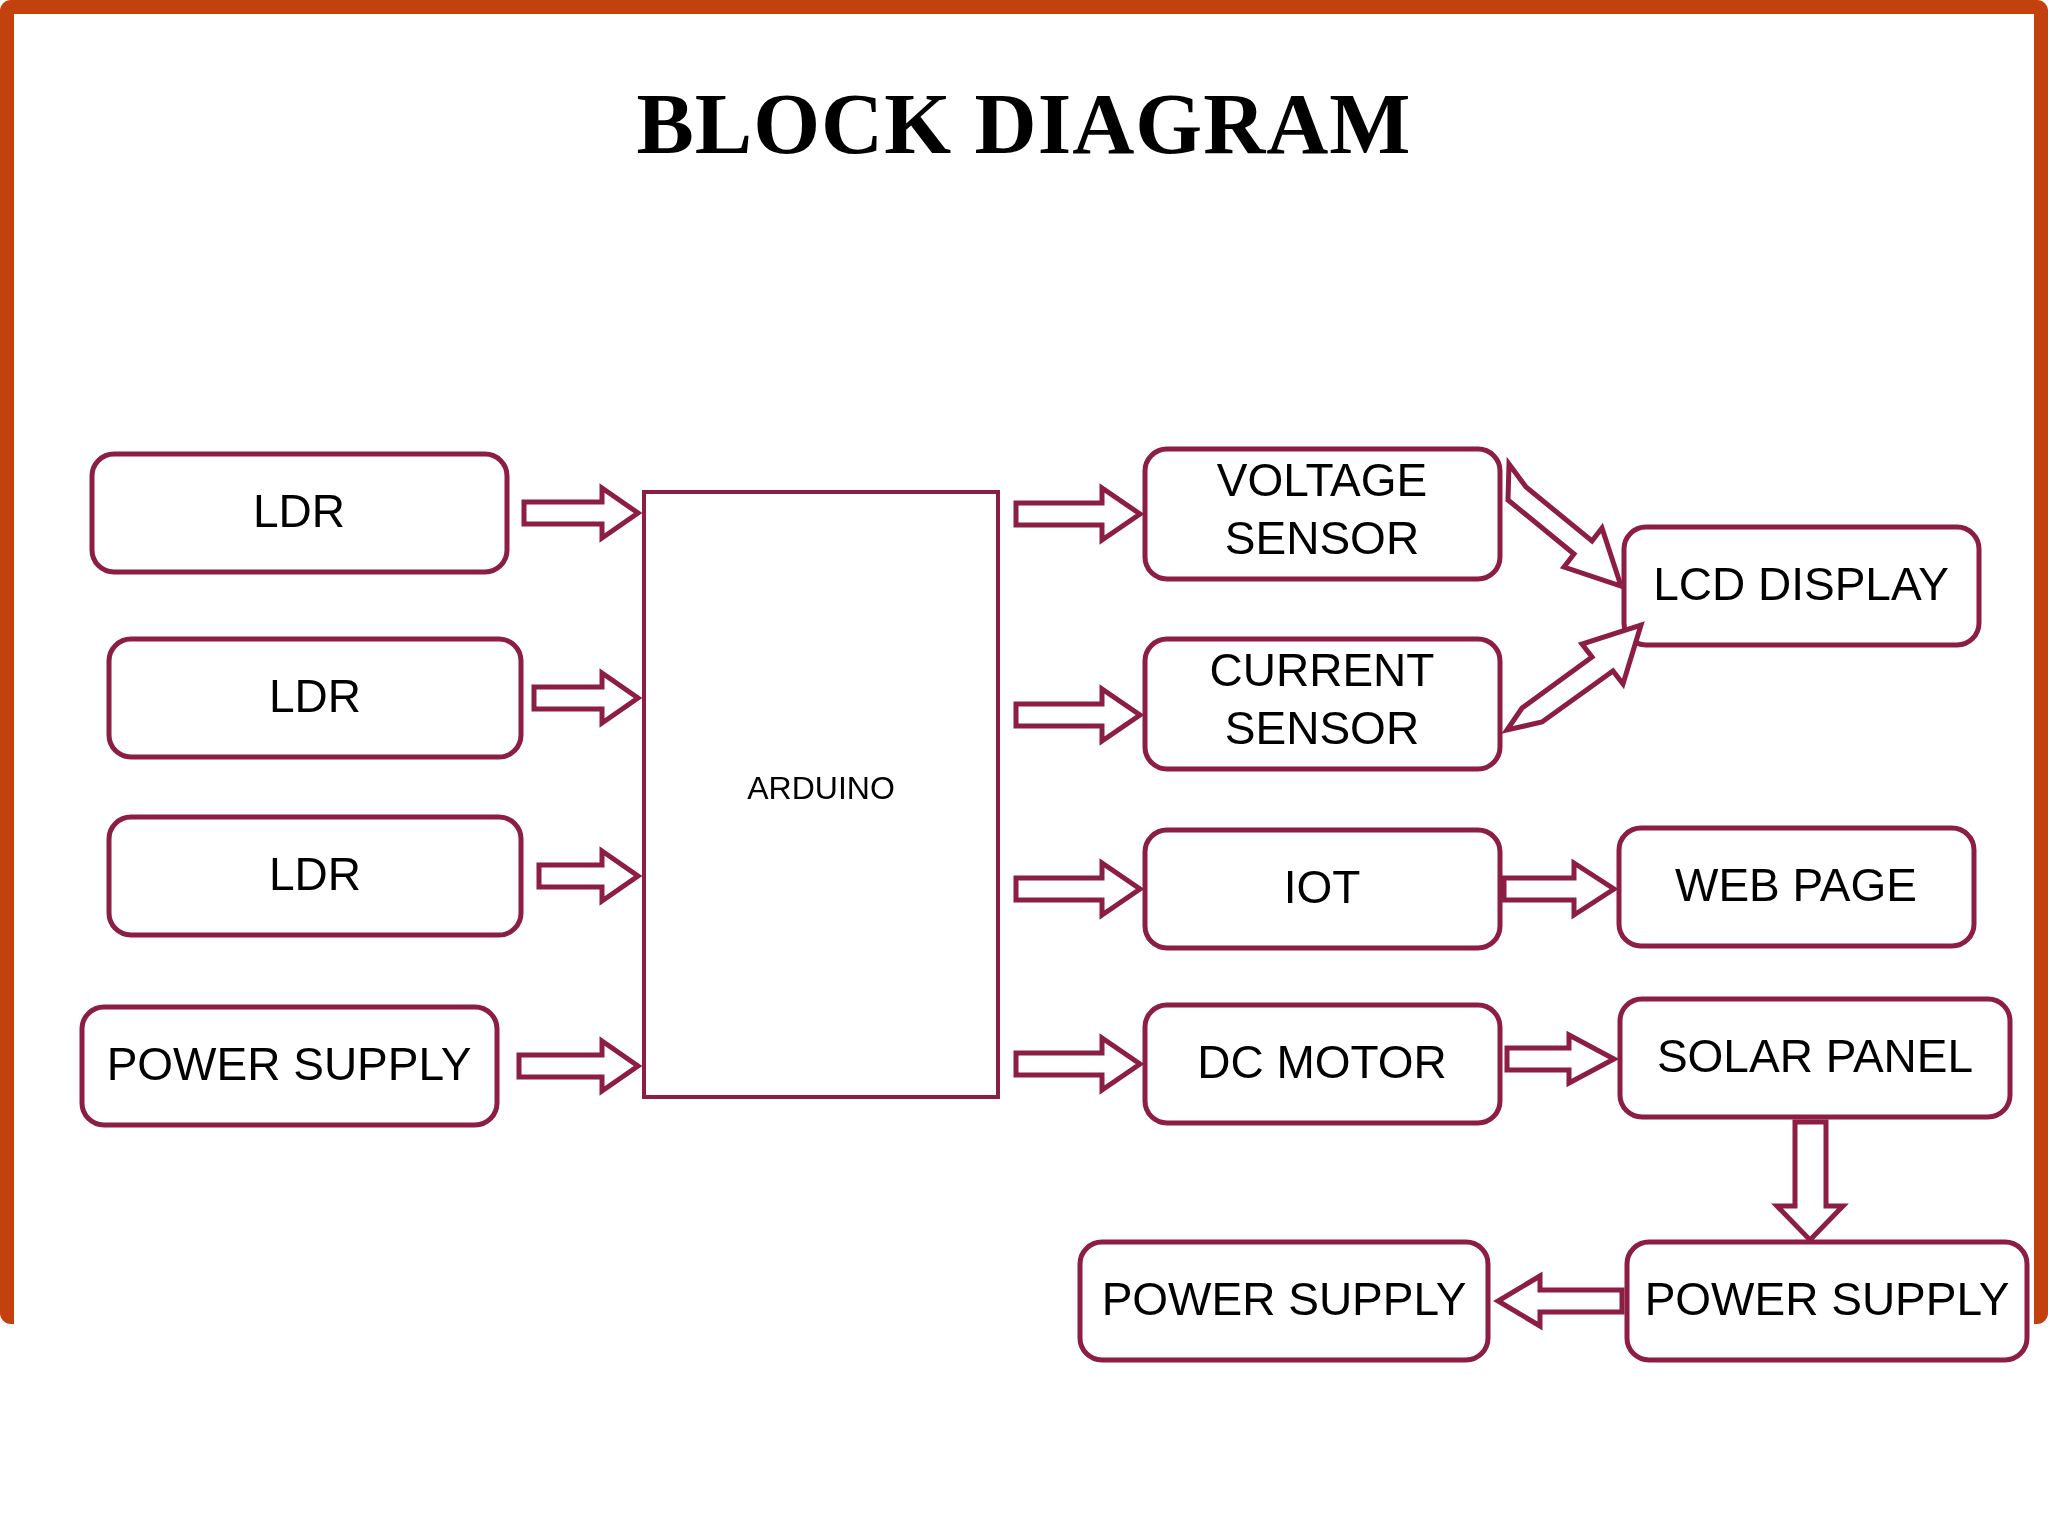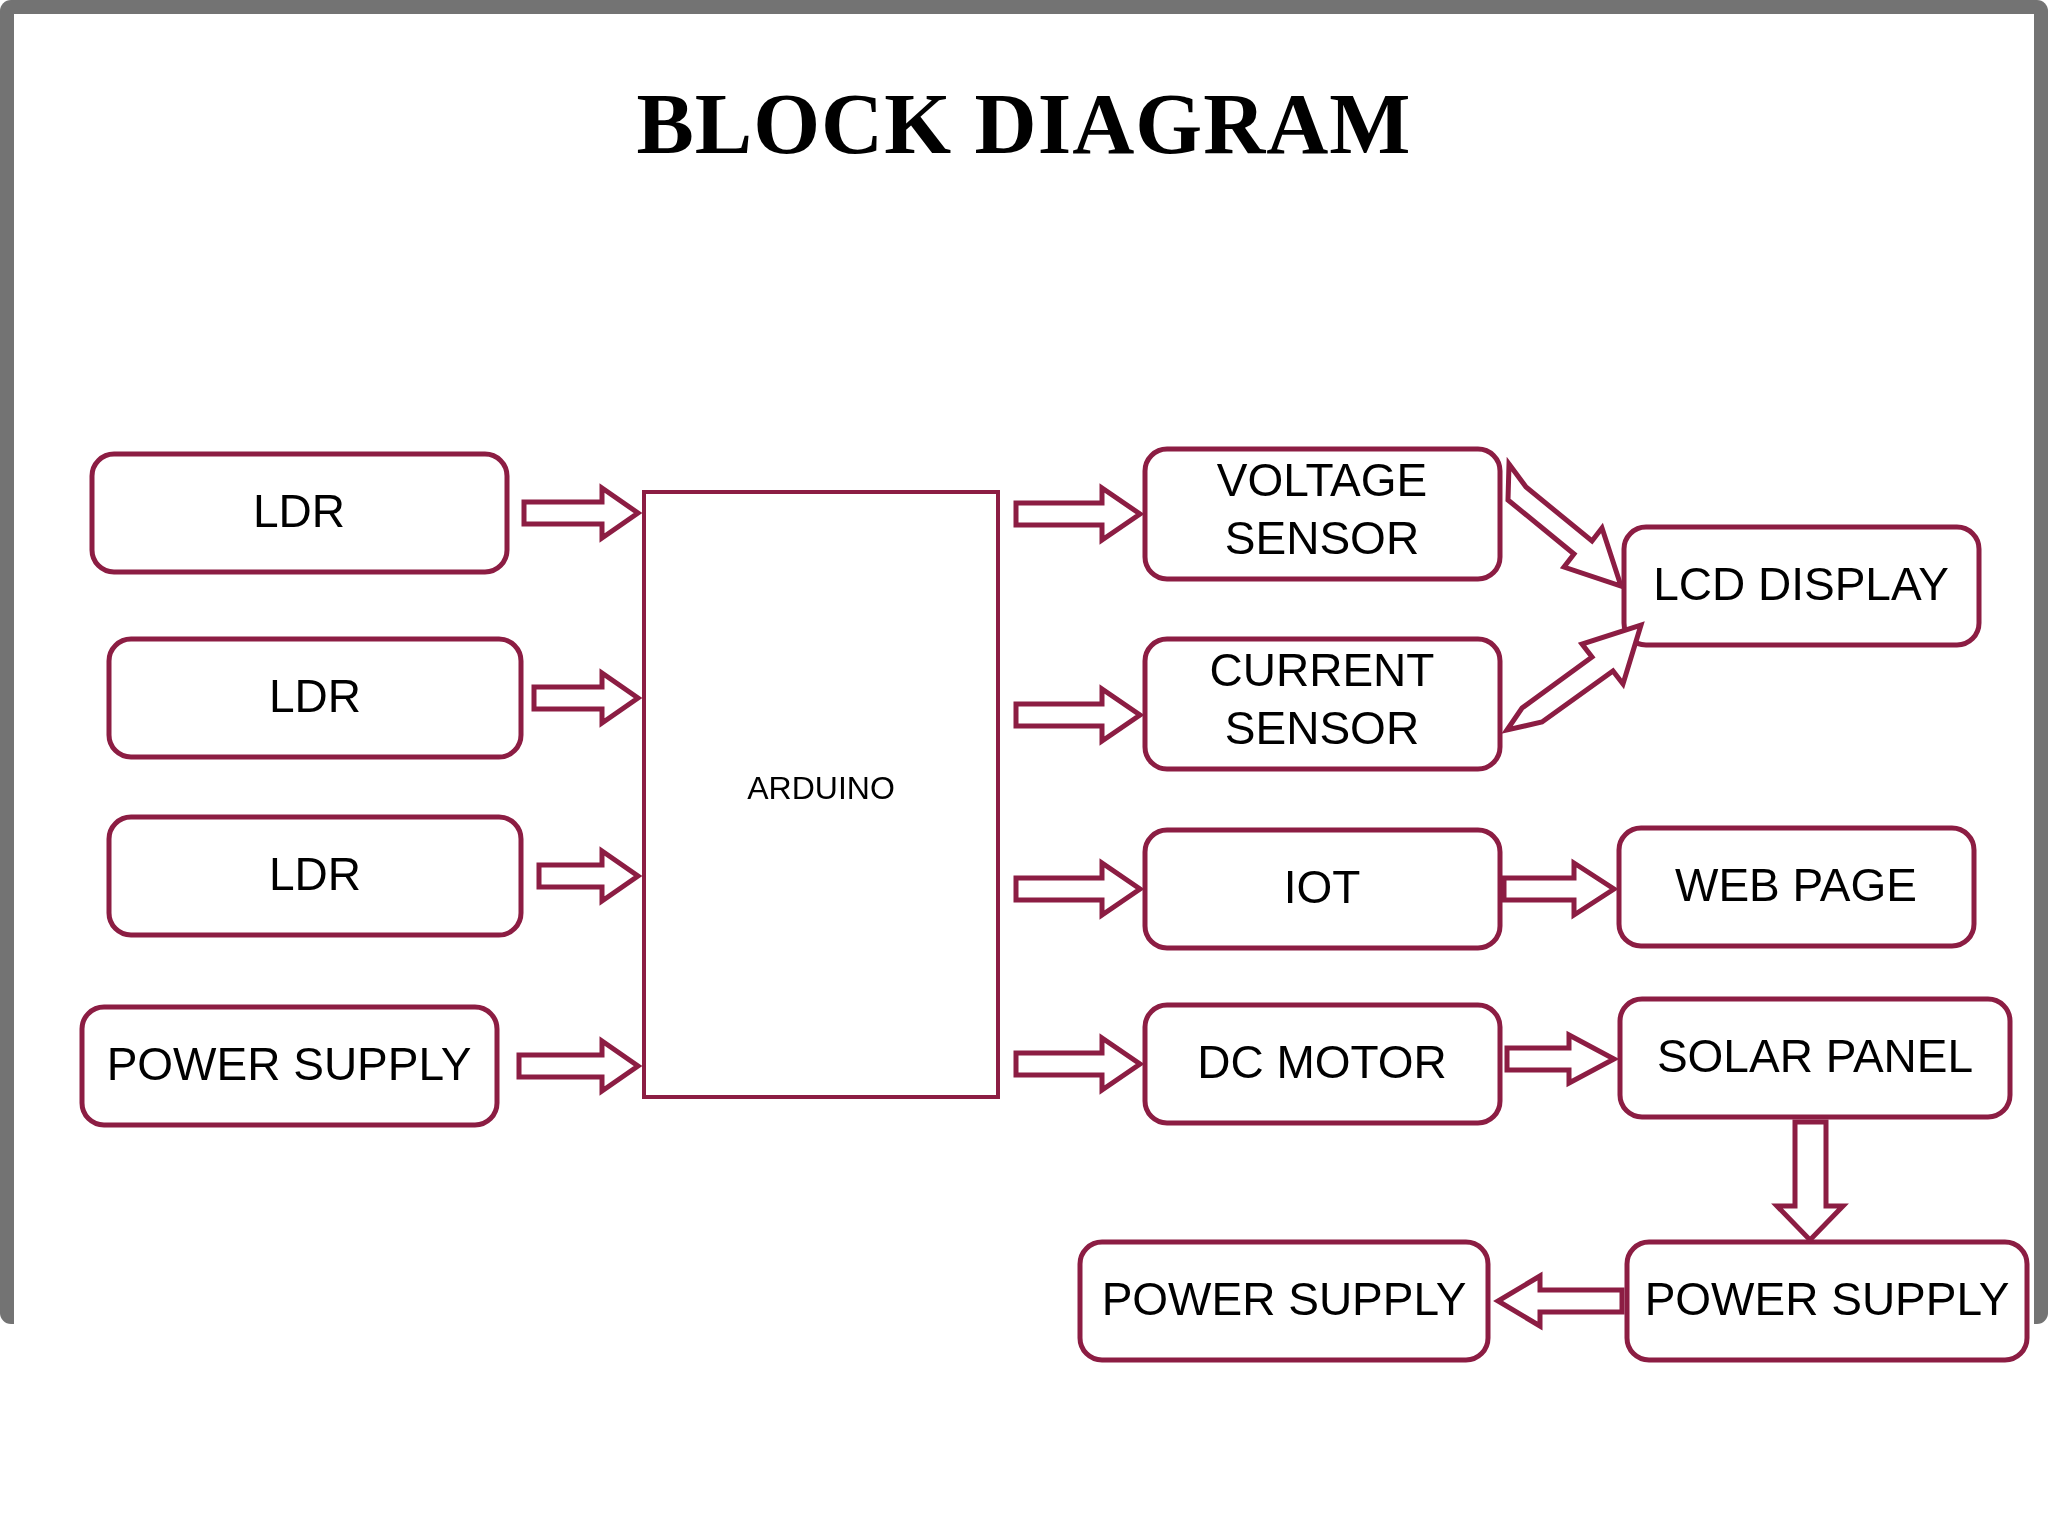--- a/index.html
+++ b/index.html
@@ -10,21 +10,21 @@
   body {
     width: 2048px;
     height: 1536px;
     overflow: hidden;
     font-family: "Liberation Sans", sans-serif;
   }
   #stage {
     position: relative;
     width: 2048px;
     height: 1324px;
-    background: #737373;
+    background: #c2410c;
     box-sizing: border-box;
     border-radius: 11px;
   }
   #canvas {
     position: absolute;
     left: 14px;
     top: 14px;
     width: 2020px;
     height: 1508px;
     background: #ffffff;

